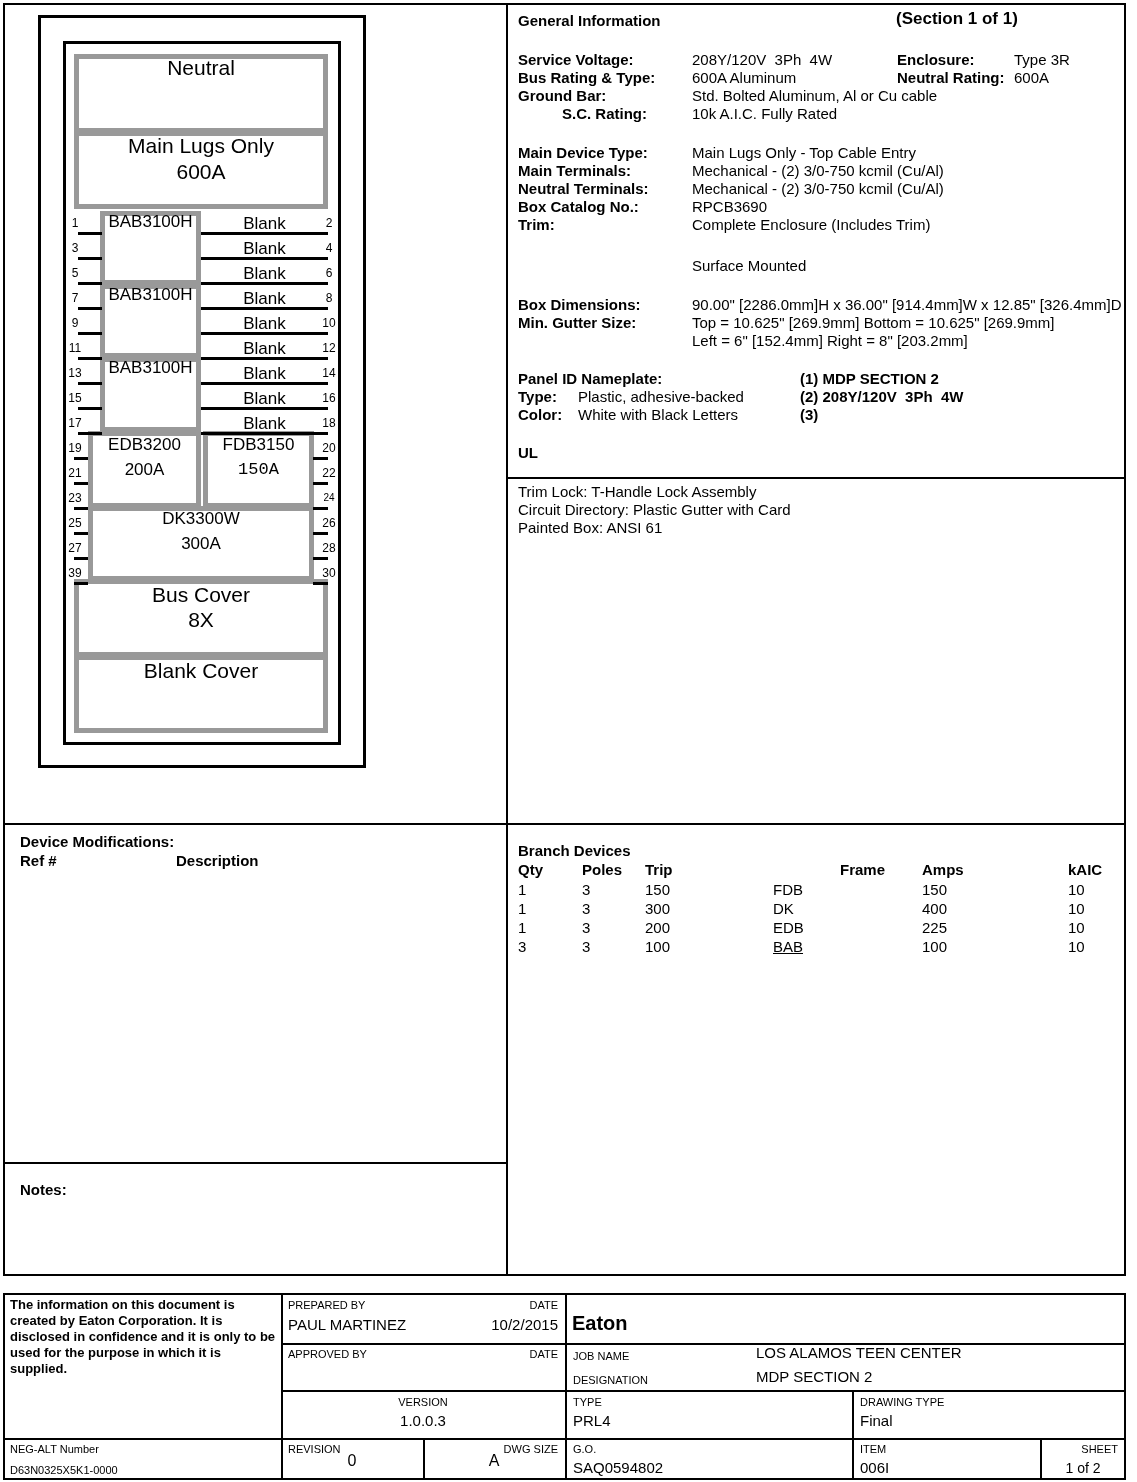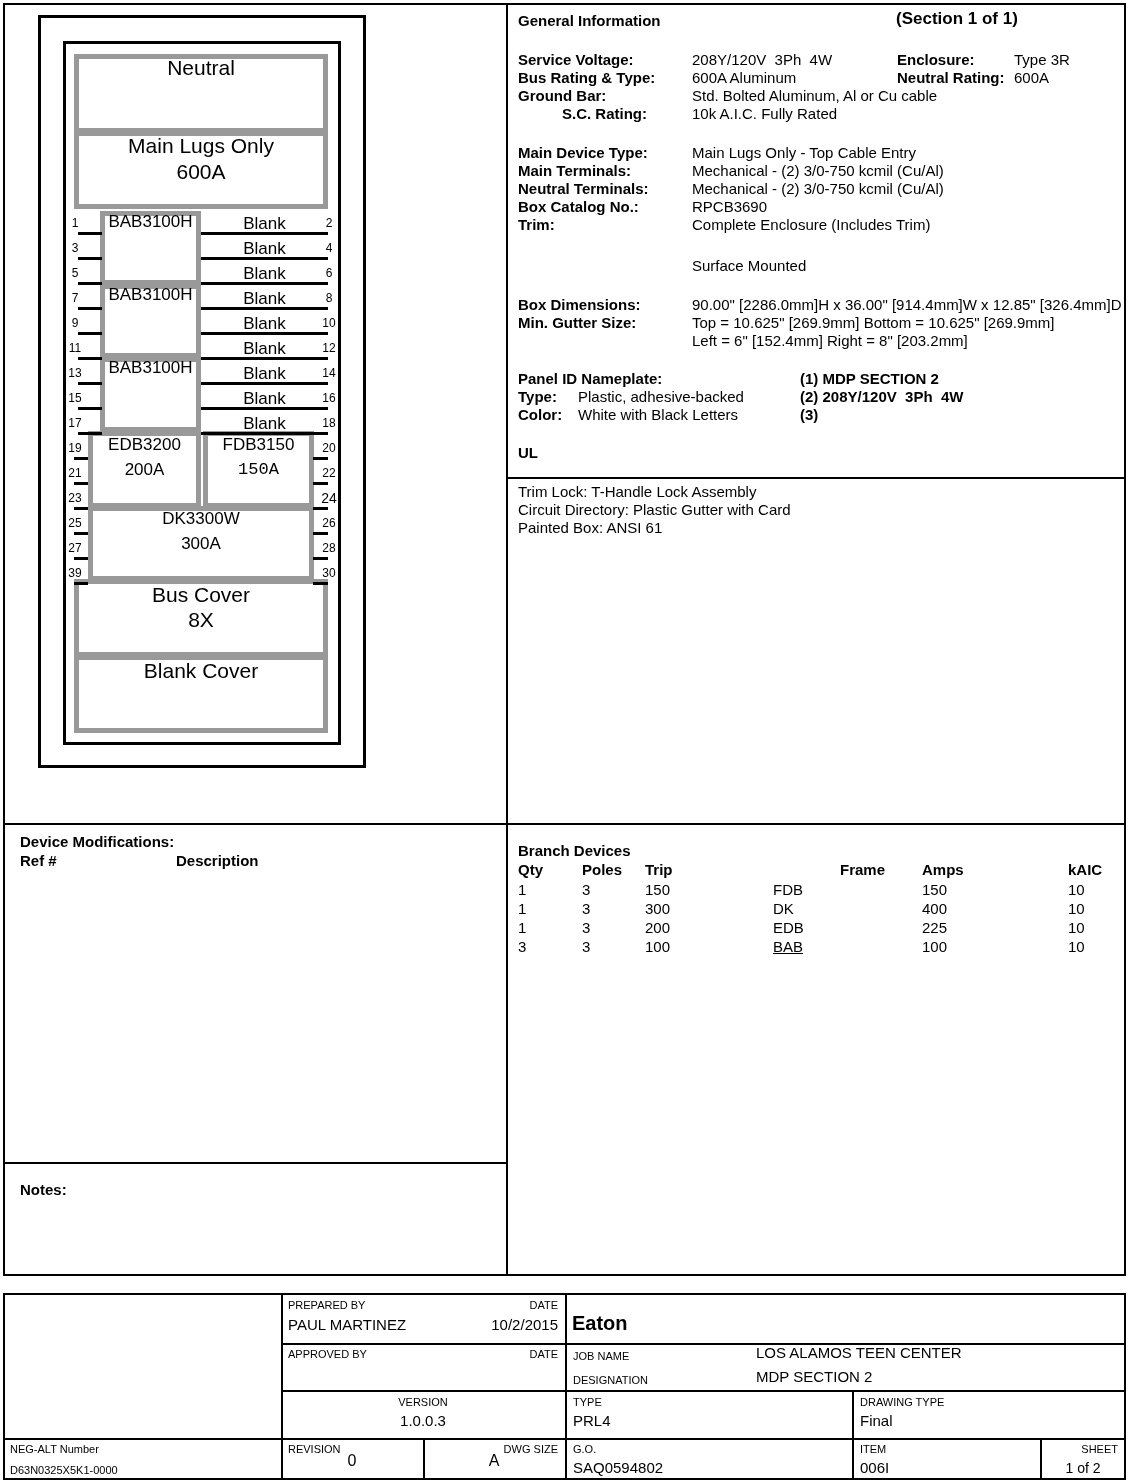--- a/index.html
+++ b/index.html
@@ -76,20 +76,21 @@
   <div class="frame" style="left:3px;top:1293px;width:1123px;height:187px;"></div>
   <div class="line" style="left:281px;top:1293px;width:2px;height:187px;"></div>
   <div class="line" style="left:565px;top:1293px;width:2px;height:187px;"></div>
   <div class="line" style="left:852px;top:1390px;width:2px;height:90px;"></div>
   <div class="line" style="left:423px;top:1438px;width:2px;height:42px;"></div>
   <div class="line" style="left:1040px;top:1438px;width:2px;height:42px;"></div>
   <div class="line" style="left:281px;top:1343px;width:845px;height:2px;"></div>
   <div class="line" style="left:281px;top:1390px;width:845px;height:2px;"></div>
   <div class="line" style="left:3px;top:1438px;width:1123px;height:2px;"></div>
 
+  <div class="tx b" style="left:10px;top:1297px;width:268px;white-space:normal;font-size:13px;line-height:16px;">The information on this document is created by Eaton Corporation. It is disclosed in confidence and it is only to be used for the purpose in which it is supplied.</div>
   <div class="tx" style="left:288px;top:1297px;font-size:11px;">PREPARED BY</div>
   <div class="tx rt" style="left:380px;top:1297px;width:178px;font-size:11px;">DATE</div>
   <div class="tx" style="left:288px;top:1317px;">PAUL MARTINEZ</div>
   <div class="tx rt" style="left:380px;top:1317px;width:178px;">10/2/2015</div>
   <div class="tx b" style="left:572px;top:1315px;font-size:20px;">Eaton</div>
   <div class="tx" style="left:288px;top:1346px;font-size:11px;">APPROVED BY</div>
   <div class="tx rt" style="left:380px;top:1346px;width:178px;font-size:11px;">DATE</div>
   <div class="tx" style="left:573px;top:1348px;font-size:11px;">JOB NAME</div>
   <div class="tx" style="left:756px;top:1345px;">LOS ALAMOS TEEN CENTER</div>
   <div class="tx" style="left:573px;top:1372px;font-size:11px;">DESIGNATION</div>
@@ -218,21 +219,21 @@
     <div class="tx ctr" style="left: 316px; top: 365px; width: 26px; font-size: 12px;">14</div>
     <div class="line" style="left: 201px; top: 382px; width: 127px; height: 3px;"></div>
     <div class="tx ctr" style="left: 316px; top: 390px; width: 26px; font-size: 12px;">16</div>
     <div class="line" style="left: 201px; top: 407px; width: 127px; height: 3px;"></div>
     <div class="tx ctr" style="left: 316px; top: 415px; width: 26px; font-size: 12px;">18</div>
     <div class="line" style="left: 201px; top: 432px; width: 127px; height: 3px;"></div>
     <div class="tx ctr" style="left: 316px; top: 440px; width: 26px; font-size: 12px;">20</div>
     <div class="line" style="left: 313px; top: 457px; width: 15px; height: 3px;"></div>
     <div class="tx ctr" style="left: 316px; top: 465px; width: 26px; font-size: 12px;">22</div>
     <div class="line" style="left: 313px; top: 482px; width: 15px; height: 3px;"></div>
-    <div class="tx ctr" style="left: 316px; top: 490px; width: 26px; font-size: 14px;">24</div>
+    <div class="tx ctr" style="left: 316px; top: 490px; width: 26px; font-size: 10px;">24</div>
     <div class="line" style="left: 313px; top: 507px; width: 15px; height: 3px;"></div>
     <div class="tx ctr" style="left: 316px; top: 515px; width: 26px; font-size: 12px;">26</div>
     <div class="line" style="left: 313px; top: 532px; width: 15px; height: 3px;"></div>
     <div class="tx ctr" style="left: 316px; top: 540px; width: 26px; font-size: 12px;">28</div>
     <div class="line" style="left: 313px; top: 557px; width: 15px; height: 3px;"></div>
     <div class="tx ctr" style="left: 316px; top: 565px; width: 26px; font-size: 12px;">30</div>
     <div class="line" style="left: 313px; top: 582px; width: 15px; height: 3px;"></div>
     <div class="tx ctr" style="left: 201px; top: 216px; width: 127px; font-size: 17px;">Blank</div>
     <div class="tx ctr" style="left: 201px; top: 241px; width: 127px; font-size: 17px;">Blank</div>
     <div class="tx ctr" style="left: 201px; top: 266px; width: 127px; font-size: 17px;">Blank</div>

